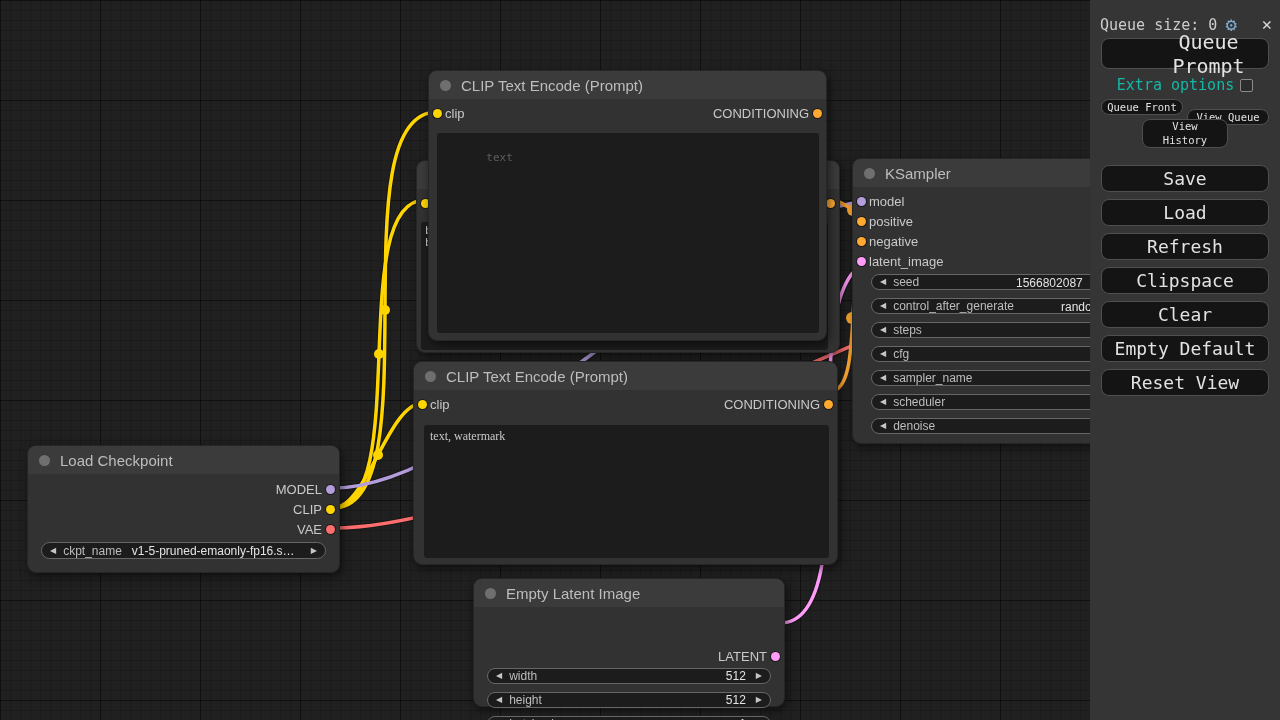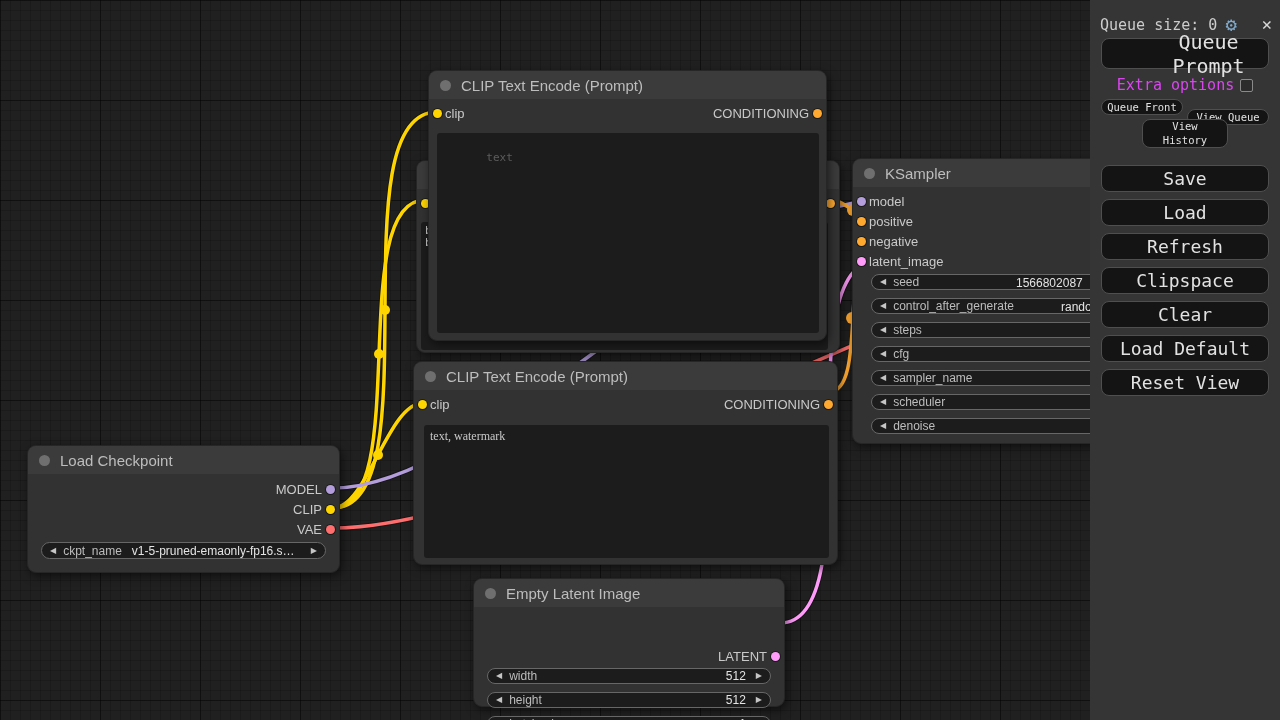--- a/index.html
+++ b/index.html
@@ -43,21 +43,21 @@
   #sidebar{position:absolute;left:1090px;top:0;width:190px;height:720px;background:#353535;
            z-index:10;font-family:"DejaVu Sans Mono", monospace;color:#cccccc;box-sizing:border-box;}
   .sb-top{display:flex;align-items:flex-end;height:34px;padding:0 8px 0 10px;font-size:15px;}
   .gear{font-size:19px;margin-left:8px;line-height:1;cursor:default;}
   .closex{margin-left:auto;font-size:17px;color:#d8d8d8;font-weight:bold;}
   .btn{display:flex;align-items:center;justify-content:center;background:#141414;
        border:1px solid #4f4f4f;border-radius:8px;color:#e2e2e2;box-sizing:border-box;
        position:absolute;left:11px;width:168px;text-align:center;}
   .btn-big{font-size:18px;height:27px;}
   .extra{position:absolute;left:0;top:76px;width:190px;display:flex;align-items:center;
-         justify-content:center;font-size:15px;color:#d946ef;}
+         justify-content:center;font-size:15px;color:#14b8a6;}
   .chk{width:13px;height:13px;border:1.5px solid #8a8a8a;border-radius:2px;margin-left:6px;
        background:#2c2c2c;box-sizing:border-box;}
   .btn-sm{font-size:10.5px;height:16px;border-radius:8px;}
 </style>
 </head>
 <body>
 
 <div id="canvas">
 
   <svg id="wires" width="1280" height="720">
@@ -260,15 +260,15 @@
   <div class="btn" style="top:119px;left:52px;width:86px;height:29px;font-size:10.5px;flex-direction:column;line-height:1.25;">
     <span>View</span>
     <span>History</span>
   </div>
 
   <div class="btn btn-big" style="top:165px;">Save</div>
   <div class="btn btn-big" style="top:199px;">Load</div>
   <div class="btn btn-big" style="top:233px;">Refresh</div>
   <div class="btn btn-big" style="top:301px;">Clear</div>
   <div class="btn btn-big" style="top:267px;">Clipspace</div>
-  <div class="btn btn-big" style="top:335px;">Load Default</div>
+  <div class="btn btn-big" style="top:335px;">Empty Default</div>
   <div class="btn btn-big" style="top:369px;">Reset View</div>
 </div>
 
 </body></html>

